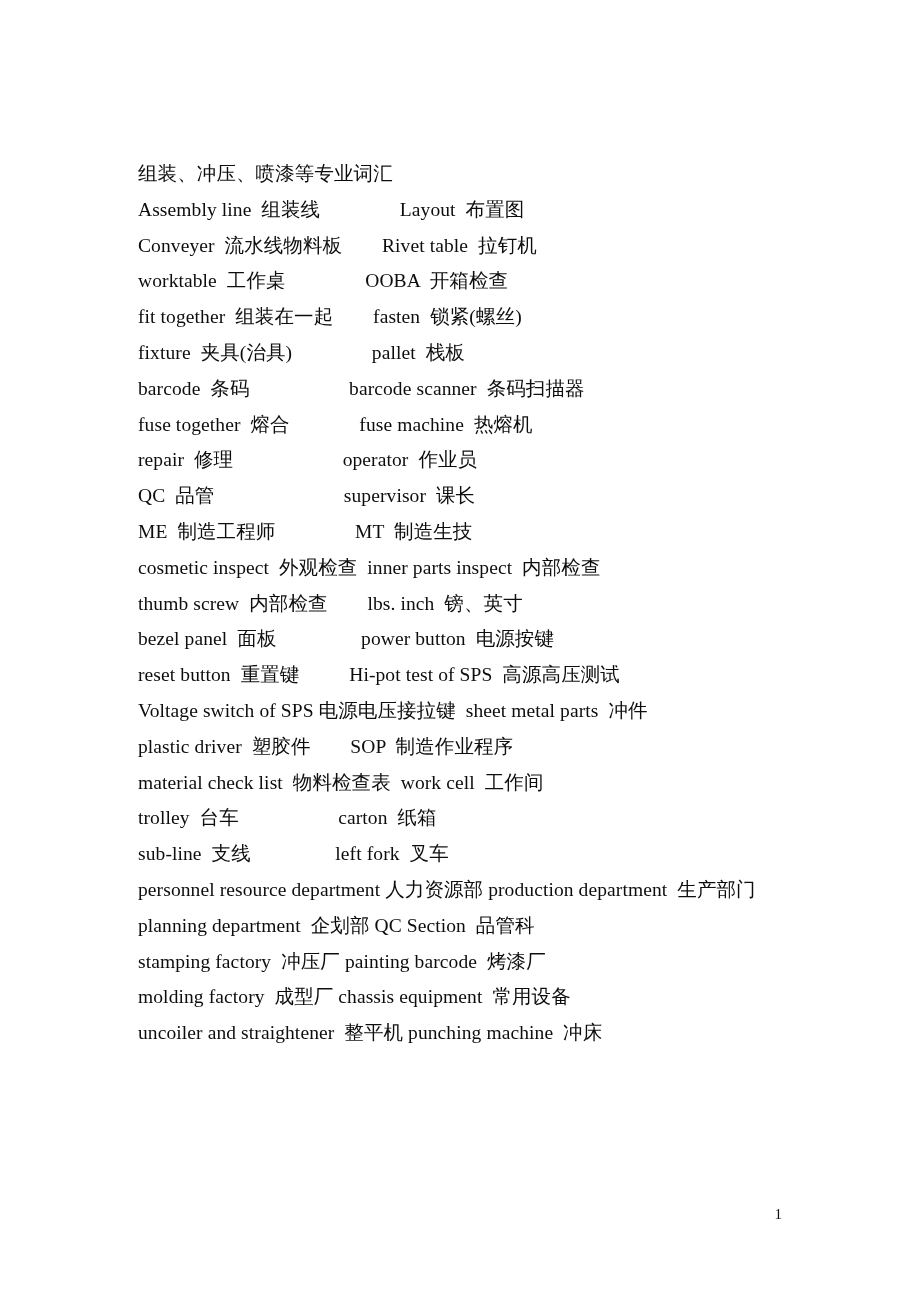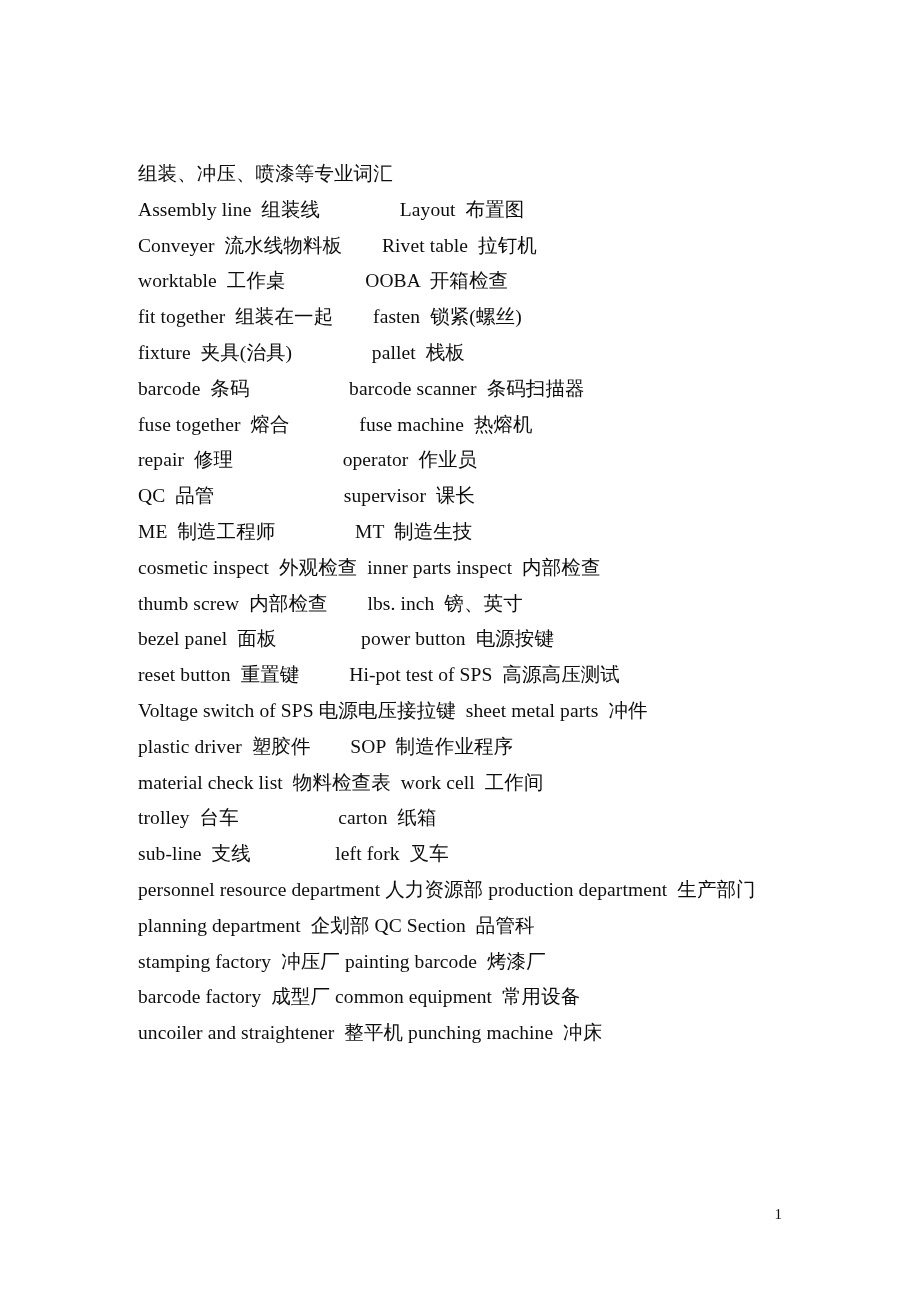--- a/index.html
+++ b/index.html
@@ -64,19 +64,19 @@
     <div class="line">bezel panel  面板                 power button  电源按键</div>
     <div class="line">reset button  重置键          Hi-pot test of SPS  高源高压测试</div>
     <div class="line">Voltage switch of SPS 电源电压接拉键  sheet metal parts  冲件</div>
     <div class="line">plastic driver  塑胶件        SOP  制造作业程序</div>
     <div class="line">material check list  物料检查表  work cell  工作间</div>
     <div class="line">trolley  台车                    carton  纸箱</div>
     <div class="line">sub-line  支线                 left fork  叉车</div>
     <div class="line">personnel resource department 人力资源部 production department  生产部门</div>
     <div class="line">planning department  企划部 QC Section  品管科</div>
     <div class="line">stamping factory  冲压厂 painting barcode  烤漆厂</div>
-    <div class="line">barcode factory  成型厂 common equipment  常用设备</div>
+    <div class="line">molding factory  成型厂 chassis equipment  常用设备</div>
     <div class="line">uncoiler and straightener  整平机 punching machine  冲床</div>
   </div>
 
   <div class="page-number">1</div>
 
 </div>
 
 </body></html>

